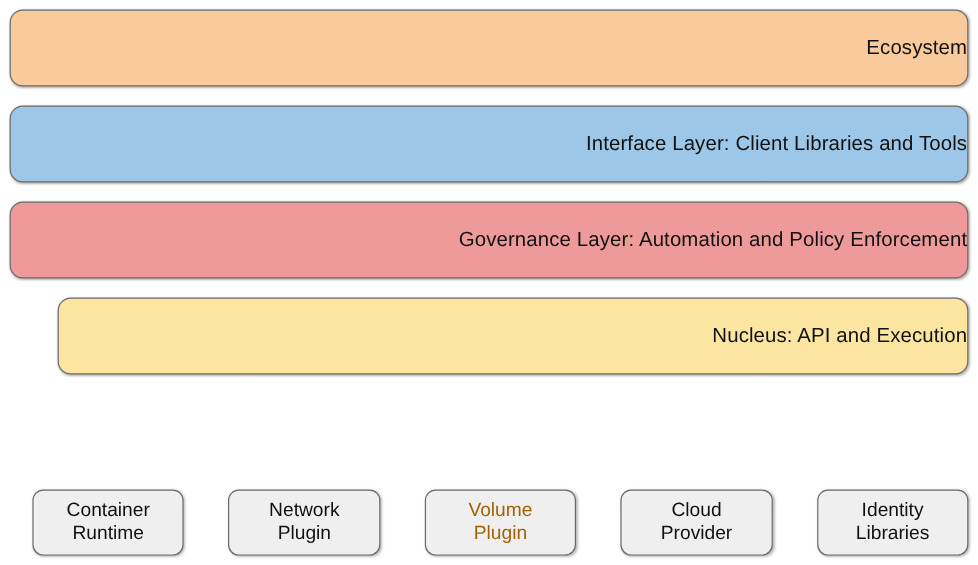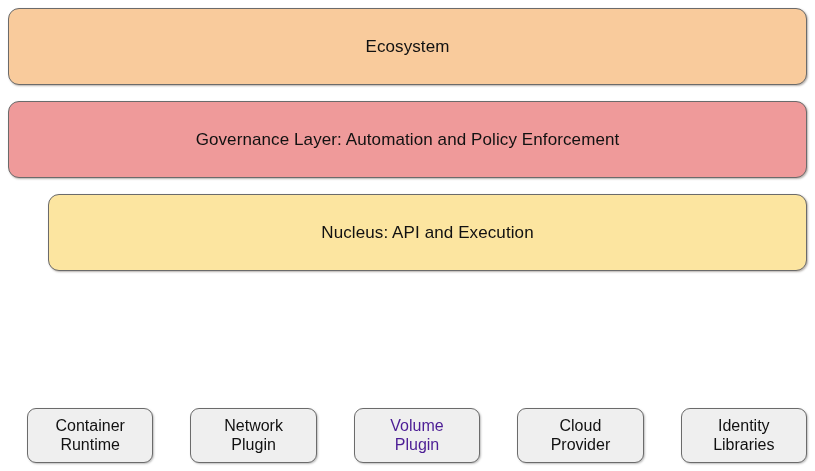--- a/index.html
+++ b/index.html
@@ -22,27 +22,27 @@
   .layer-stack {
     position: absolute;
     left: 8px;
     top: 8px;
     width: 799px;
     display: flex;
     flex-direction: column;
     gap: 16px;
   }
   .layer-bar {
-    height: 77px;
+    height: 64px;
     border: 1px solid #6b6b6b;
     border-radius: 11px;
     box-sizing: border-box;
     display: flex;
     align-items: center;
-    justify-content: center;
+    justify-content: flex-end;
     box-shadow: 1px 1px 2px rgba(90, 80, 70, 0.45);
   }
   .layer-label {
     font-size: 17px;
     line-height: 1.15;
     color: #111111;
     text-align: center;
     letter-spacing: 0.1px;
     white-space: nowrap;
   }
@@ -80,20 +80,23 @@
 <body>
 
 <div id="diagram-canvas" style="background: rgb(255, 255, 255);">
 
   <div class="layer-stack">
 
     <div class="layer-bar" style="background-color: rgb(249, 203, 156); border-color: rgb(107, 107, 107);">
       <span class="layer-label" style="color: rgb(17, 17, 17);">Ecosystem</span>
     </div>
 
+    <div class="layer-bar" style="background-color: rgb(156, 199, 232); border-color: rgb(107, 107, 107);">
+      <span class="layer-label" style="color: rgb(17, 17, 17);">Interface Layer: Client Libraries and Tools</span>
+    </div>
 
     <div class="layer-bar" style="background-color: rgb(239, 154, 154); border-color: rgb(107, 107, 107);">
       <span class="layer-label" style="color: rgb(17, 17, 17);">Governance Layer: Automation and Policy Enforcement</span>
     </div>
 
 
     <div class="layer-bar" style="background-color: rgb(252, 229, 160); border-color: rgb(107, 107, 107); margin-left: 40px;">
       <span class="layer-label" style="color: rgb(17, 17, 17);">Nucleus: API and Execution</span>
     </div>
 
@@ -105,21 +108,21 @@
       <span class="component-label" style="color: rgb(17, 17, 17);">Container
 Runtime</span>
     </div>
 
     <div class="component-box" style="background-color: rgb(239, 239, 239); border-color: rgb(107, 107, 107);">
       <span class="component-label" style="color: rgb(17, 17, 17);">Network
 Plugin</span>
     </div>
 
     <div class="component-box" style="background-color: rgb(239, 239, 239); border-color: rgb(107, 107, 107);">
-      <span class="component-label" style="color: #4c1d95; text-align: center;">Volume
+      <span class="component-label" style="color: #a16207; text-align: center;">Volume
 Plugin</span>
     </div>
 
 
     <div class="component-box" style="background-color: rgb(239, 239, 239); border-color: rgb(107, 107, 107);">
       <span class="component-label" style="color: rgb(17, 17, 17);">Cloud
 Provider</span>
     </div>
 
     <div class="component-box" style="background-color: rgb(239, 239, 239); border-color: rgb(107, 107, 107);">

